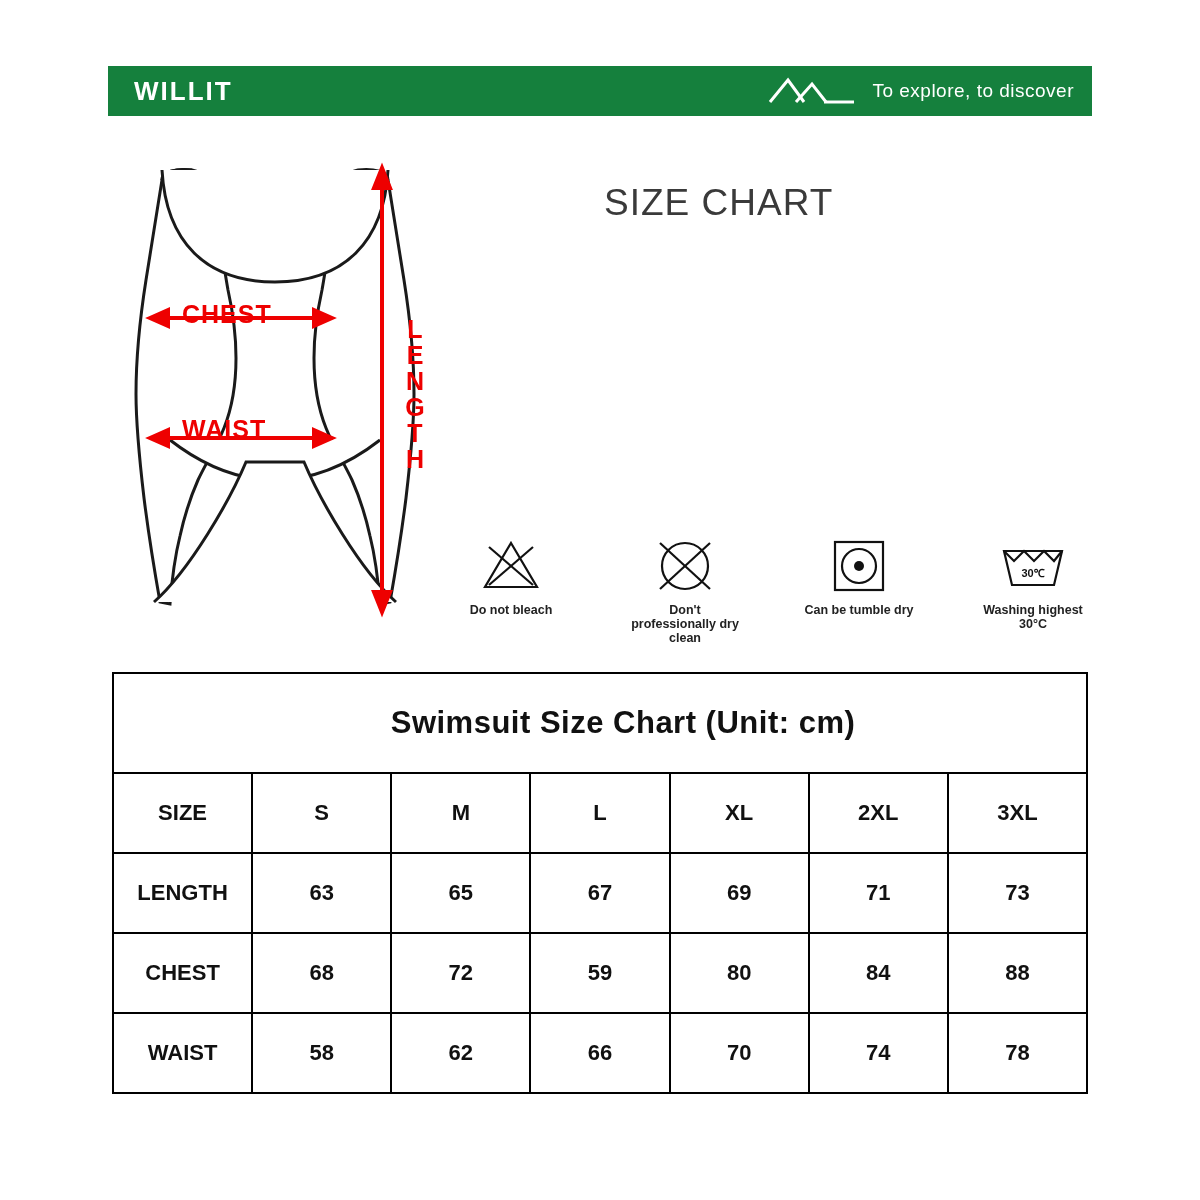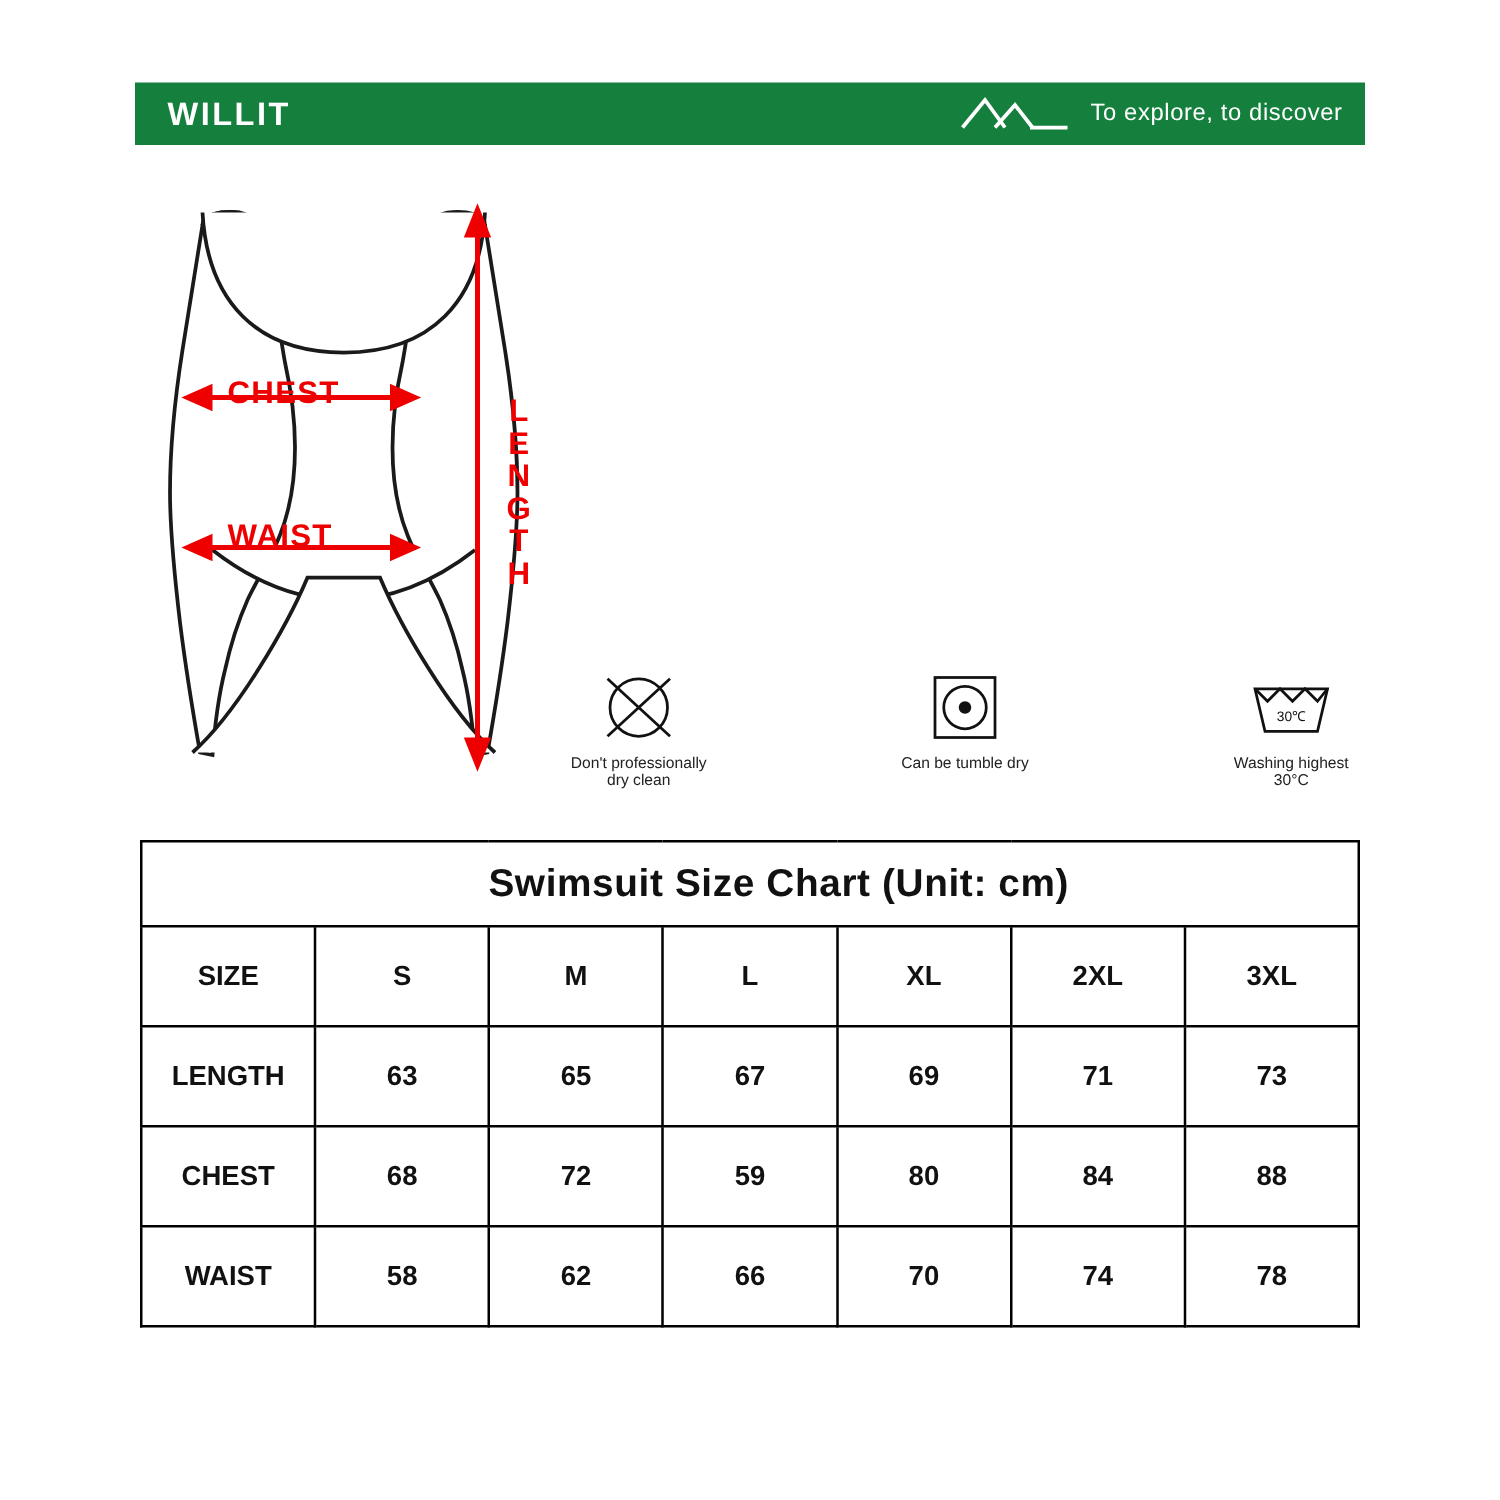--- a/index.html
+++ b/index.html
@@ -91,20 +91,21 @@
   .care-row {
     position: absolute;
     left: 452px; top: 535px;
     width: 640px;
     display: flex;
     justify-content: space-between;
   }
   .care-item {
     width: 118px;
     text-align: center;
+    font-weight: bold;
   }
   .care-glyph {
     height: 62px;
     display: flex;
     align-items: center;
     justify-content: center;
   }
   .care-caption {
     font-size: 12.5px;
     color: #222;
@@ -124,21 +125,21 @@
     table-layout: fixed;
   }
   table.size-table td, table.size-table th {
     border: 2px solid #000000;
     text-align: center;
     color: #111;
   }
   .table-title {
     font-size: 31px;
     font-weight: bold;
-    height: 68px;
+    height: 100px;
     letter-spacing: 0.5px;
     padding-left: 47px;
   }
   .row-head {
     font-size: 22px;
     font-weight: bold;
     height: 80px;
   }
   .cell {
     font-size: 22px;
@@ -236,24 +237,35 @@
         <line x1="272" y1="30" x2="272" y2="450"></line>
         <polygon points="272,18 264,38 280,38"></polygon>
         <polygon points="272,462 264,442 280,442"></polygon>
       </g>
     </svg>
     <div class="label-chest">CHEST</div>
     <div class="label-waist">WAIST</div>
     <div class="label-length">LENGTH</div>
   </div>
 
+  <div class="size-chart-title">SIZE CHART</div>
 
 
   <div class="care-row">
 
+    <div class="care-item">
+      <div class="care-glyph">
+        <svg width="60" height="54" viewBox="0 0 60 54">
+          <polygon points="30,4 56,48 4,48" fill="none" stroke="#111" stroke-width="2.2"></polygon>
+          <line x1="8" y1="8" x2="52" y2="46" stroke="#111" stroke-width="2.2"></line>
+          <line x1="52" y1="8" x2="8" y2="46" stroke="#111" stroke-width="2.2"></line>
+        </svg>
+      </div>
+      <div class="care-caption">Do not bleach</div>
+    </div>
 
 
     <div class="care-item">
       <div class="care-glyph">
         <svg width="58" height="56" viewBox="0 0 58 56">
           <circle cx="29" cy="28" r="23" fill="none" stroke="#111" stroke-width="2.2"></circle>
           <line x1="4" y1="5" x2="54" y2="51" stroke="#111" stroke-width="2.2"></line>
           <line x1="54" y1="5" x2="4" y2="51" stroke="#111" stroke-width="2.2"></line>
         </svg>
       </div>

